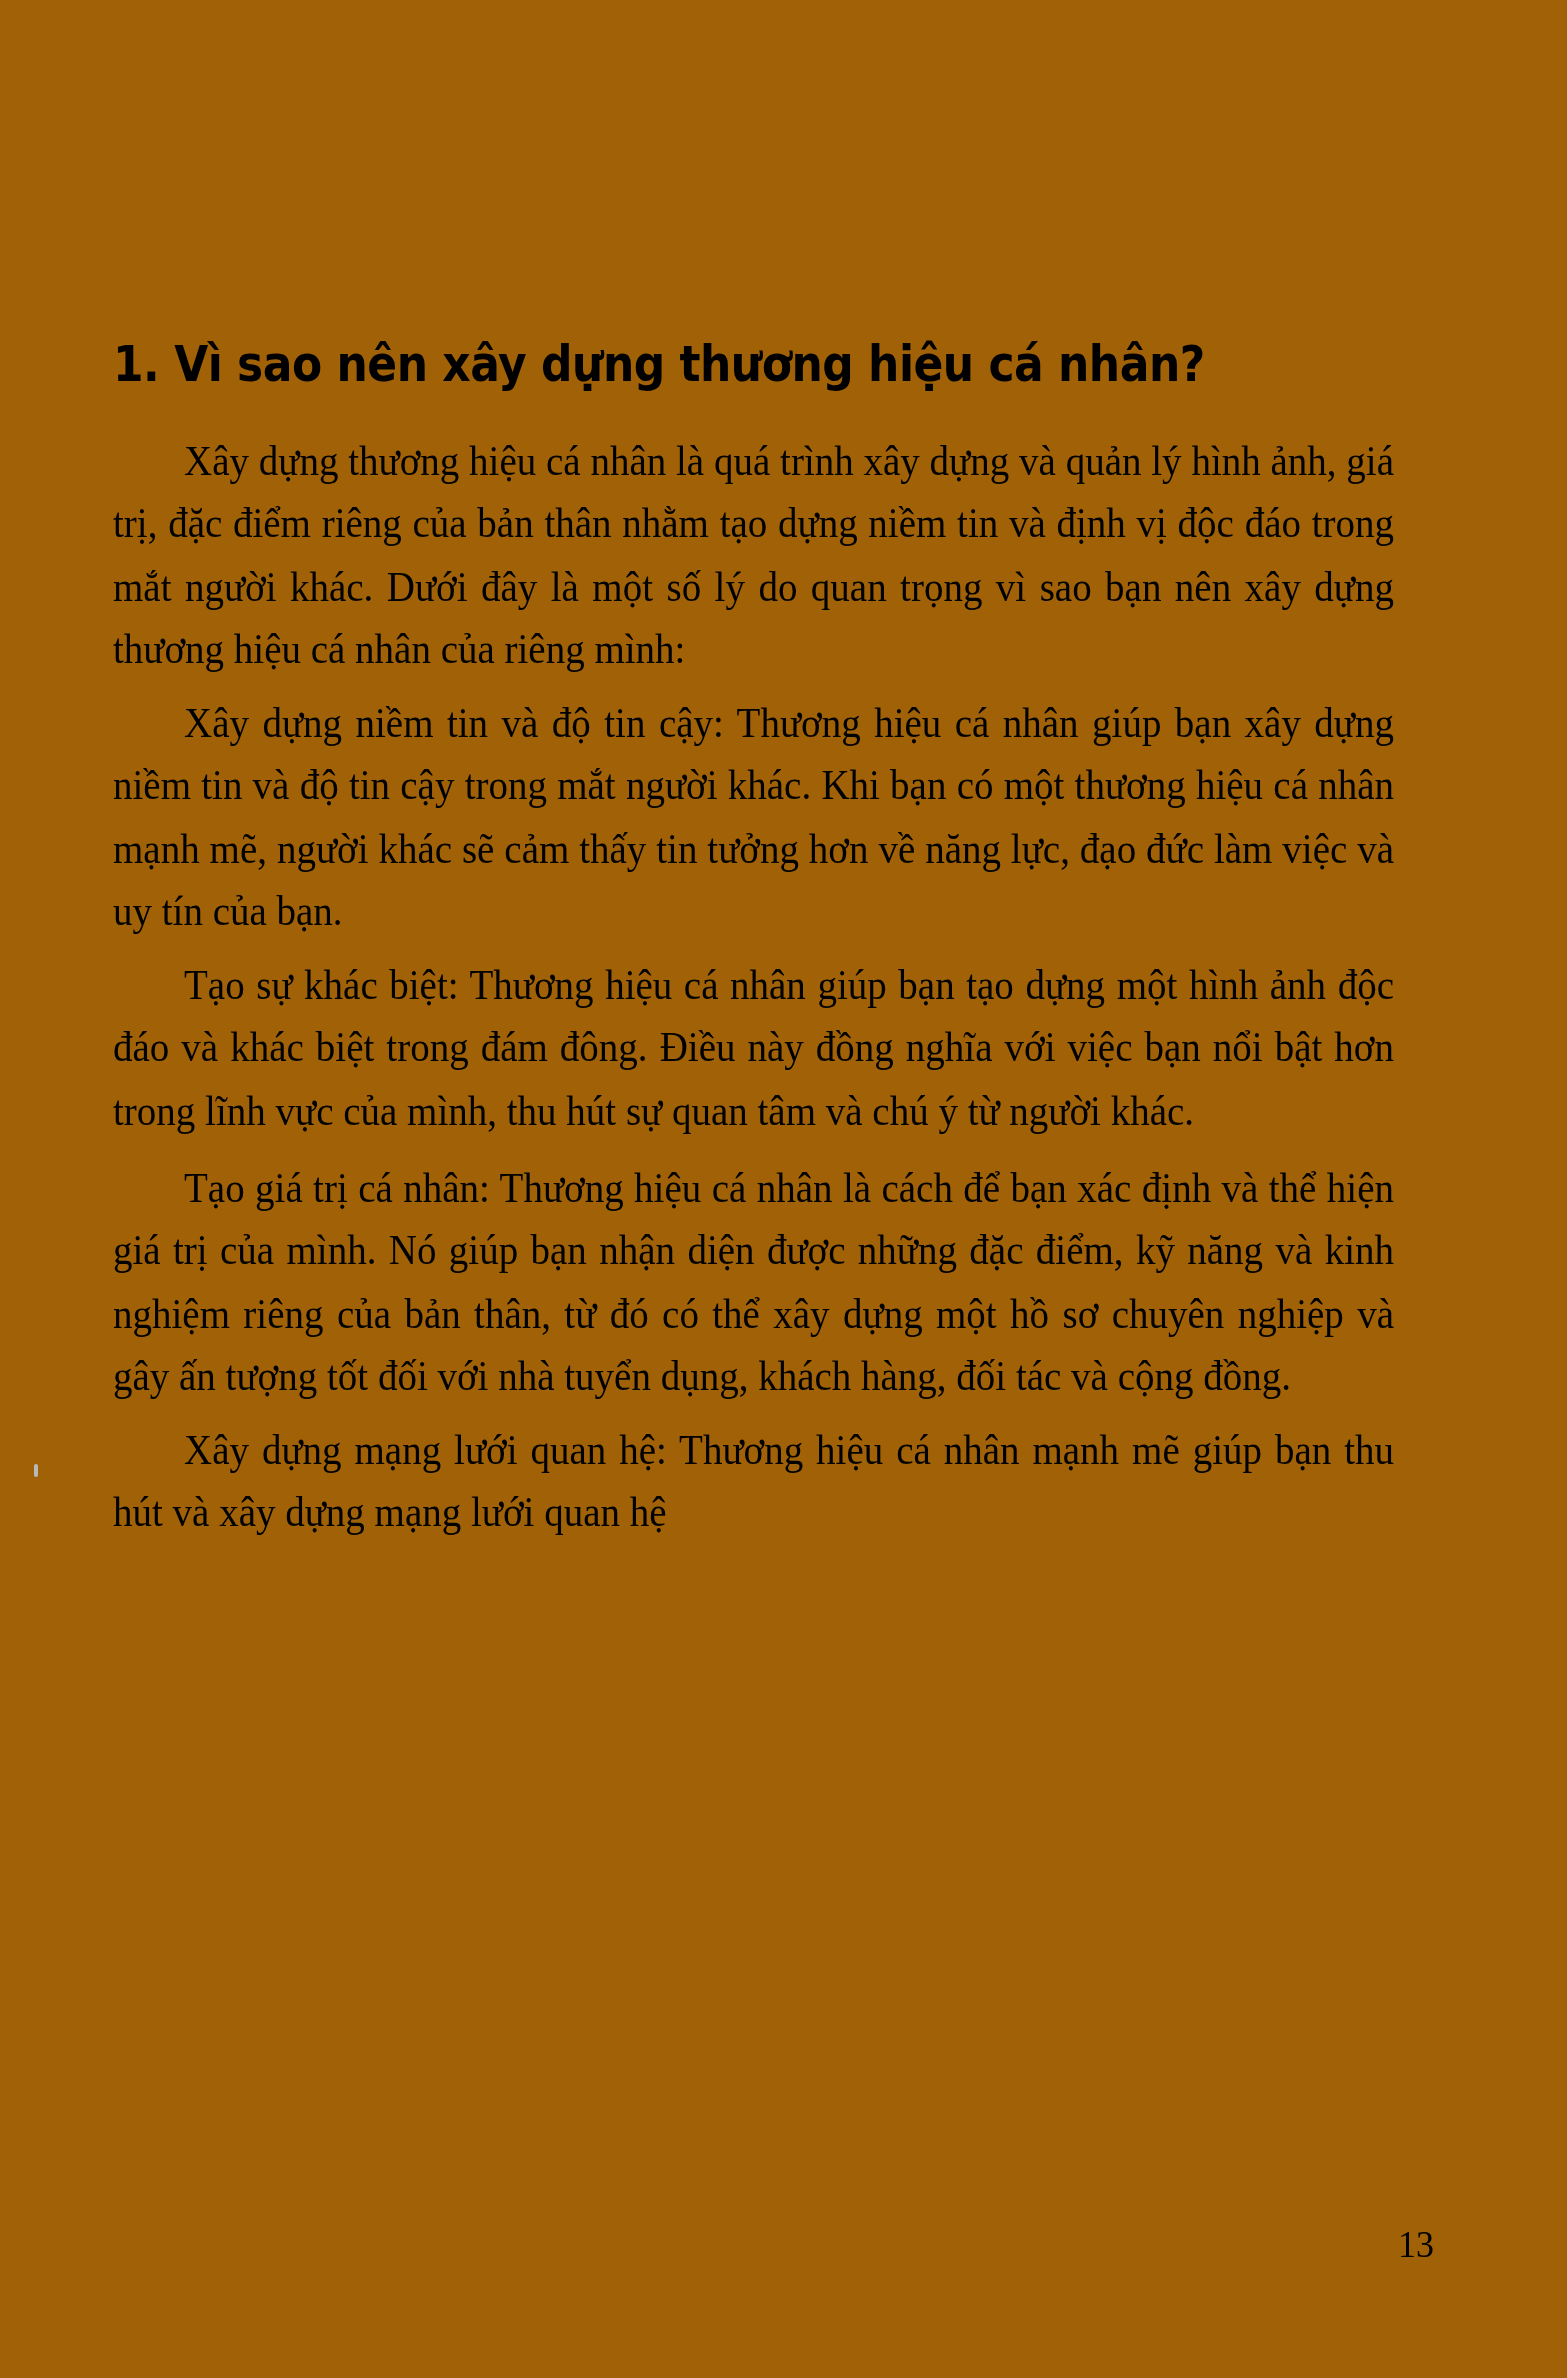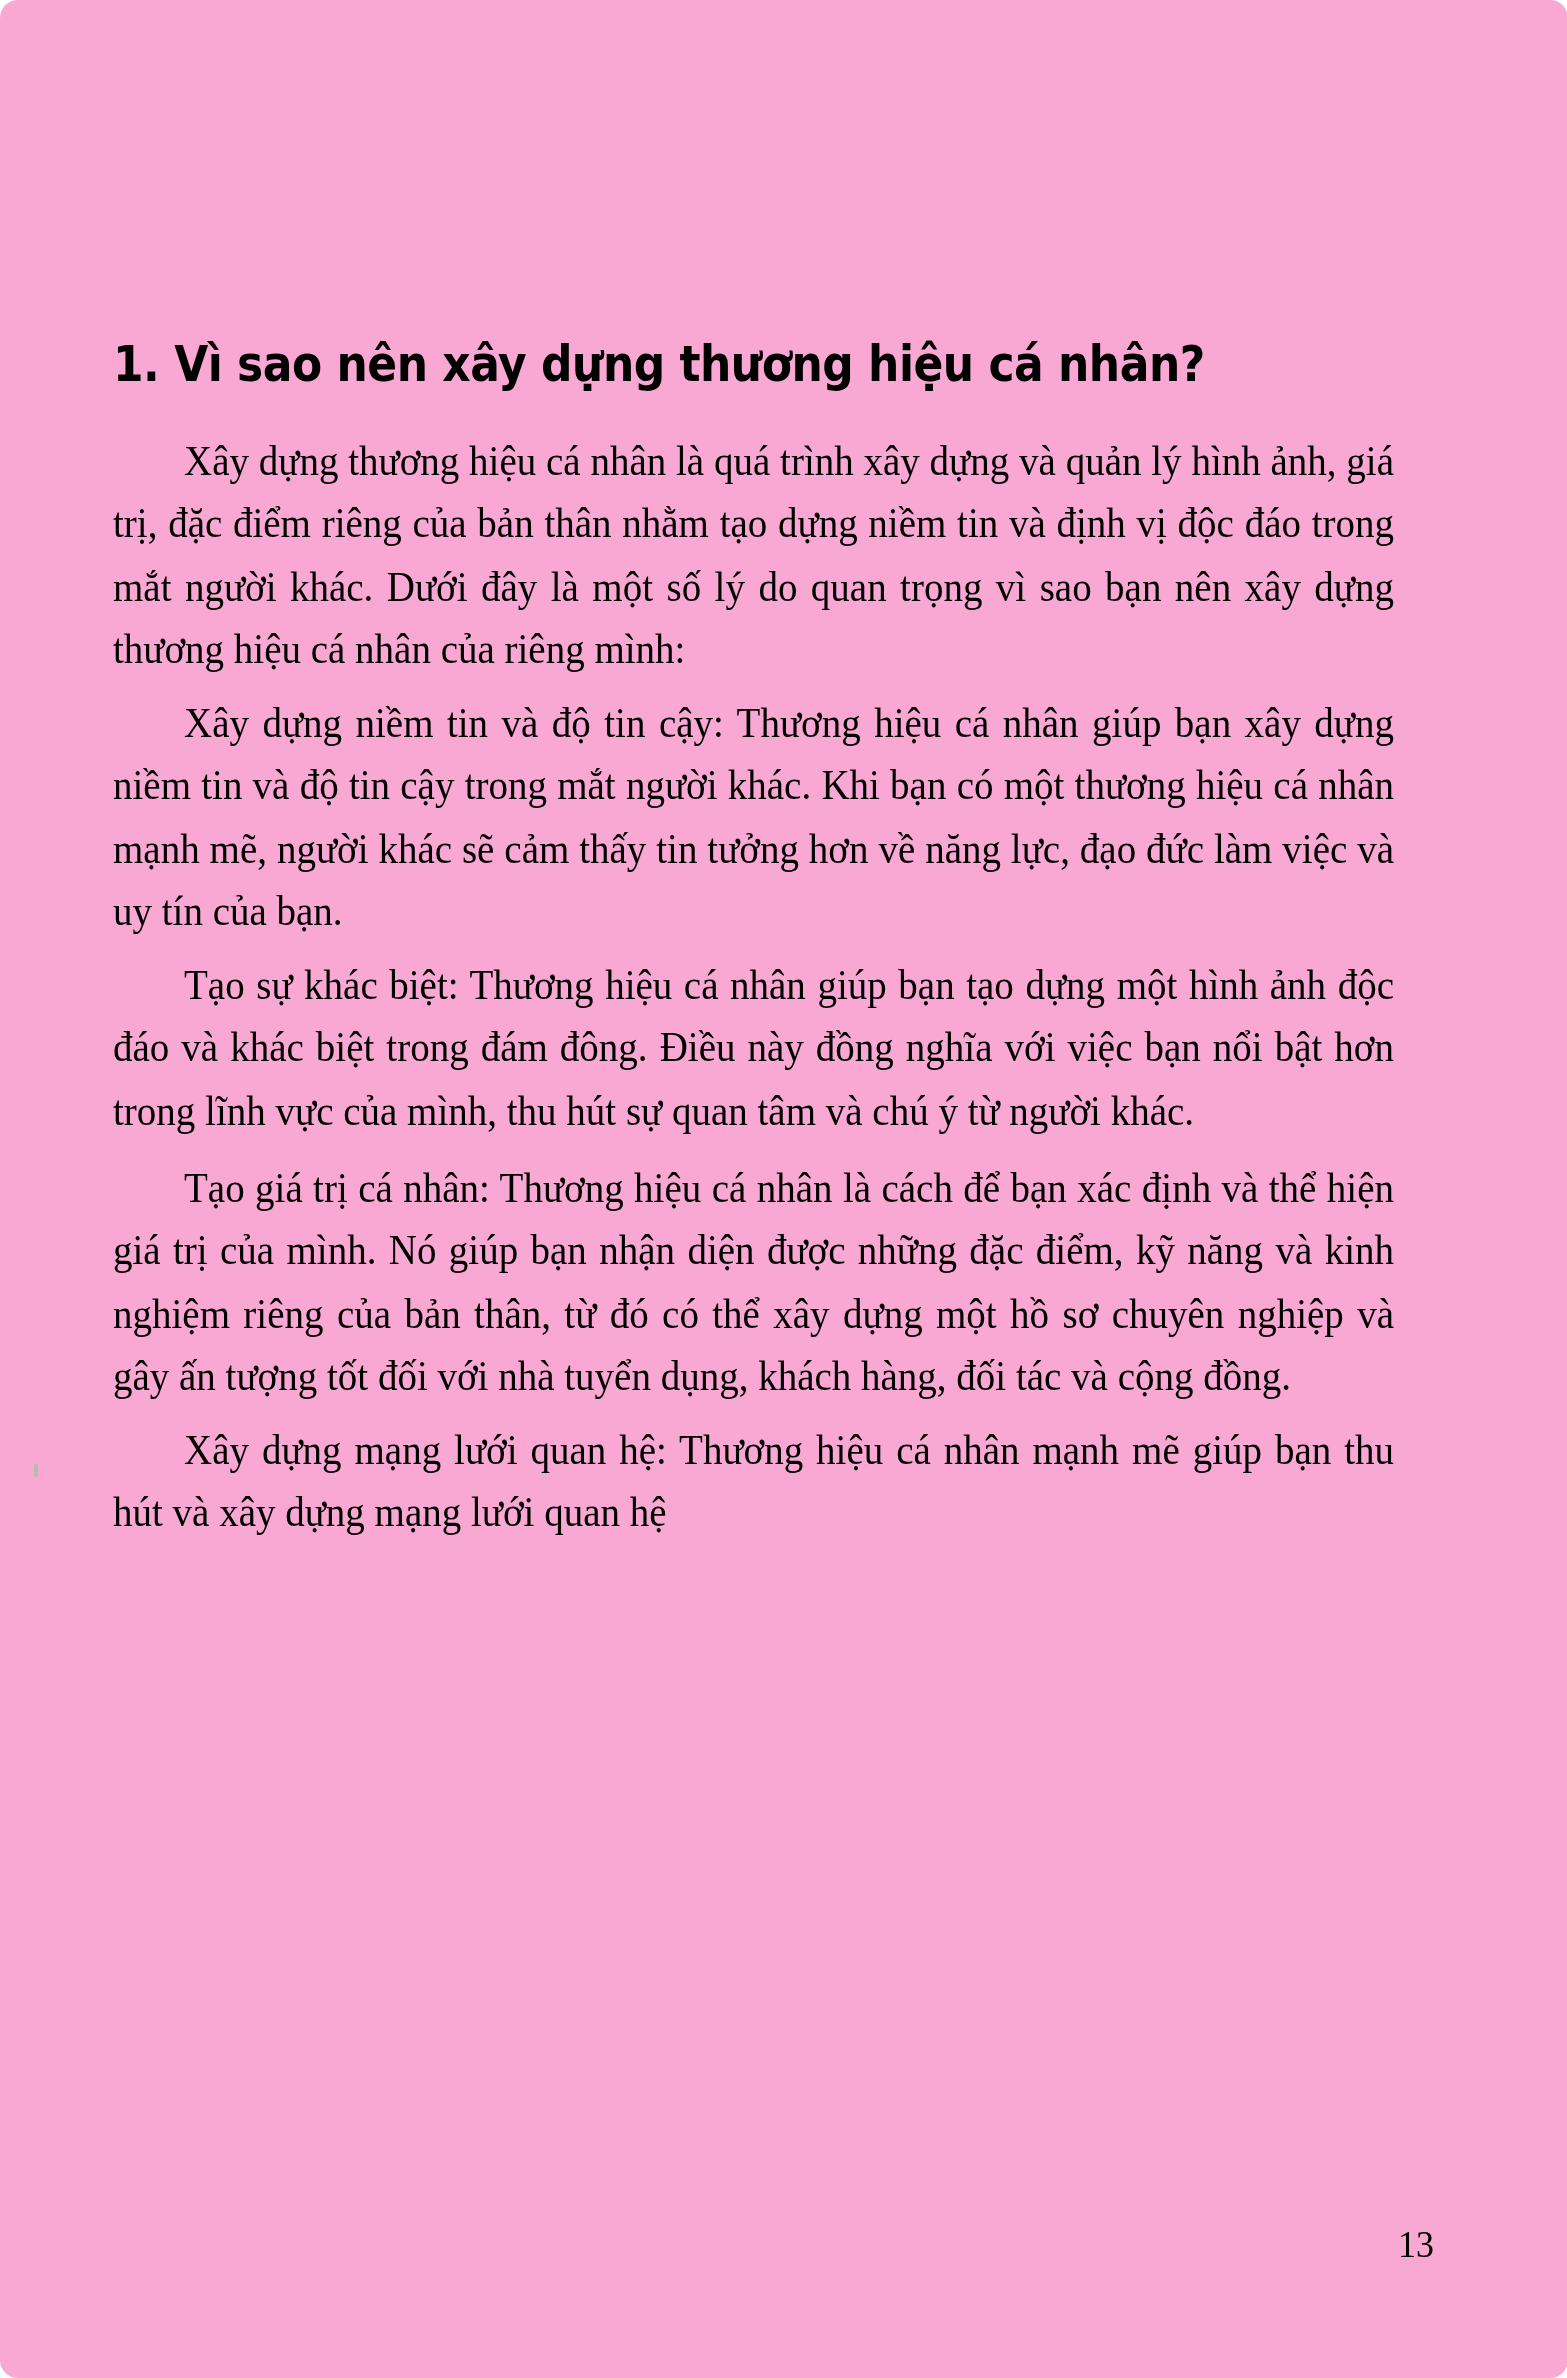--- a/index.html
+++ b/index.html
@@ -15,22 +15,21 @@
     overflow: hidden;
     position: relative;
   }
 
   .page {
     position: absolute;
     left: 0;
     top: 0;
     width: 1568px;
     height: 2378px;
-    background: #f9a8d4;
-    border-radius: 18px;
+    background: #a16207;
   }
 
   .content {
     position: absolute;
     left: 113px;
     top: 336px;
     width: 1281px;
   }
 
   .chapter-heading {

